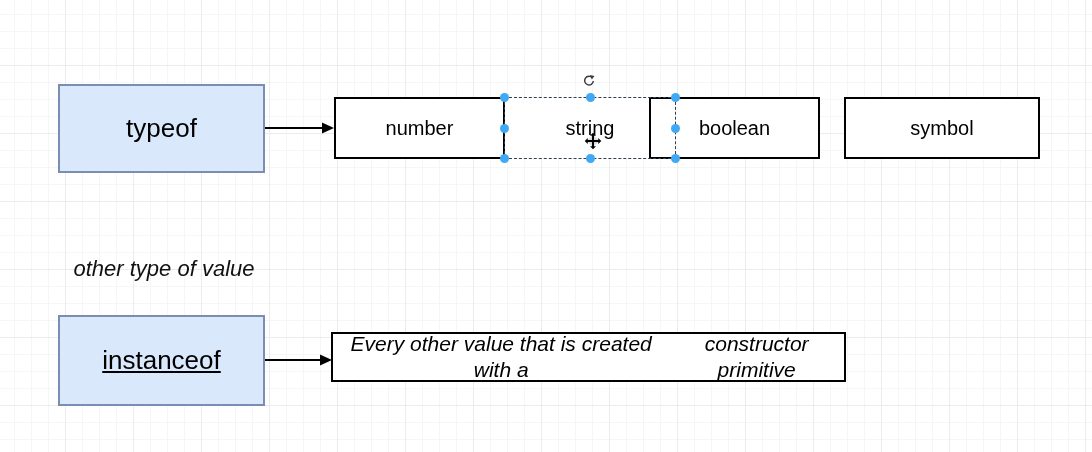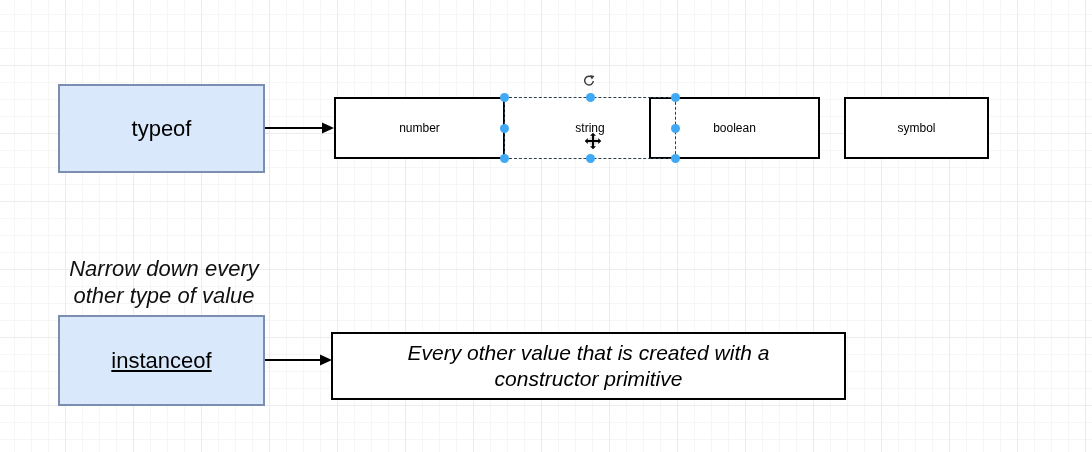--- a/index.html
+++ b/index.html
@@ -31,42 +31,42 @@
   }
   .annotation-top { left: 6px; top: 24px; }
   .annotation-bottom { left: 4px; top: 255px; }
   .node-blue {
     position: absolute;
     background: #dae8fc;
     border: 2px solid #7b8db0;
     display: flex;
     align-items: center;
     justify-content: center;
-    font-size: 22px;
+    font-size: 26px;
   }
   .node-typeof { left: 58px; top: 84px; width: 207px; height: 89px; }
   .node-instanceof { left: 58px; top: 315px; width: 207px; height: 91px; text-decoration: underline; }
   .arrow { position: absolute; overflow: visible; }
   .arrow-top { left: 265px; top: 120px; }
   .arrow-bottom { left: 265px; top: 352px; }
   .prim-cell {
     position: absolute;
     top: 97px;
     height: 62px;
     background: #fff;
     display: flex;
     align-items: center;
     justify-content: center;
-    font-size: 12px;
+    font-size: 20px;
   }
   .cell-bordered { border: 2px solid #000; }
   .cell-number  { left: 334px; width: 171px; }
   .cell-string  { left: 505px; width: 170px; }
   .cell-boolean { left: 649px; width: 171px; }
-  .cell-symbol  { left: 844px; width: 145px; }
+  .cell-symbol  { left: 844px; width: 196px; }
   .selection-outline {
     position: absolute;
     left: 504px; top: 97px; width: 172px; height: 62px;
     border: 1px dashed #2f3d4d;
     pointer-events: auto;
   }
   .handle {
     position: absolute;
     width: 9px; height: 9px;
     border-radius: 50%;
@@ -77,25 +77,25 @@
   .h-ne { right: -5px; top: -5px; }
   .h-w  { left: -5px;  top: 26px; }
   .h-e  { right: -5px; top: 26px; }
   .h-sw { left: -5px;  bottom: -5px; }
   .h-s  { left: 81px;  bottom: -5px; }
   .h-se { right: -5px; bottom: -5px; }
   .rotate-handle { position: absolute; left: 582px; top: 74px; width: 14px; height: 14px; }
   .move-cursor { position: absolute; left: 584px; top: 132px; width: 18px; height: 18px; pointer-events: none; }
   .result-box {
     position: absolute;
-    left: 331px; top: 332px; width: 515px; height: 68px;
+    left: 331px; top: 332px; width: 515px; height: 50px;
     background: #fff;
     border: 2px solid #000;
     display: flex;
-    flex-direction: column;
+    flex-direction: row;
     align-items: center;
     justify-content: center;
     font-style: italic;
     font-size: 21px;
     line-height: 26px;
     text-align: center;
   }
 </style>
 </head>
 <body>
@@ -142,21 +142,20 @@
     <path d="M 11.8 4.2 A 5 5 0 1 0 13 8" fill="none" stroke="#3c3c3c" stroke-width="1.7"></path>
     <polygon points="9.2,1.2 14.2,2.2 11.2,6.2" fill="#3c3c3c"></polygon>
   </svg>
 
   <svg class="move-cursor" viewBox="0 0 24 24">
     <rect x="6" y="6" width="12" height="12" transform="rotate(45 12 12)" fill="#c9c9c9" opacity="0.65"></rect>
     <path d="M12 1 L16 5 H13.3 V10.7 H19 V8 L23 12 L19 16 V13.3 H13.3 V19 H16 L12 23 L8 19 H10.7 V13.3 H5 V16 L1 12 L5 8 V10.7 H10.7 V5 H8 Z" fill="#000"></path>
   </svg>
 
   <div class="annotation annotation-bottom">
-    <div>Narrow down every</div>
     <div>other type of value</div>
   </div>
 
   <div class="node-blue node-instanceof">
     <span>instanceof</span>
   </div>
 
   <svg class="arrow arrow-bottom" width="68" height="16">
     <line x1="0" y1="8" x2="56" y2="8" stroke="#000" stroke-width="2"></line>
     <polygon points="55,2.5 67,8 55,13.5" fill="#000"></polygon>

